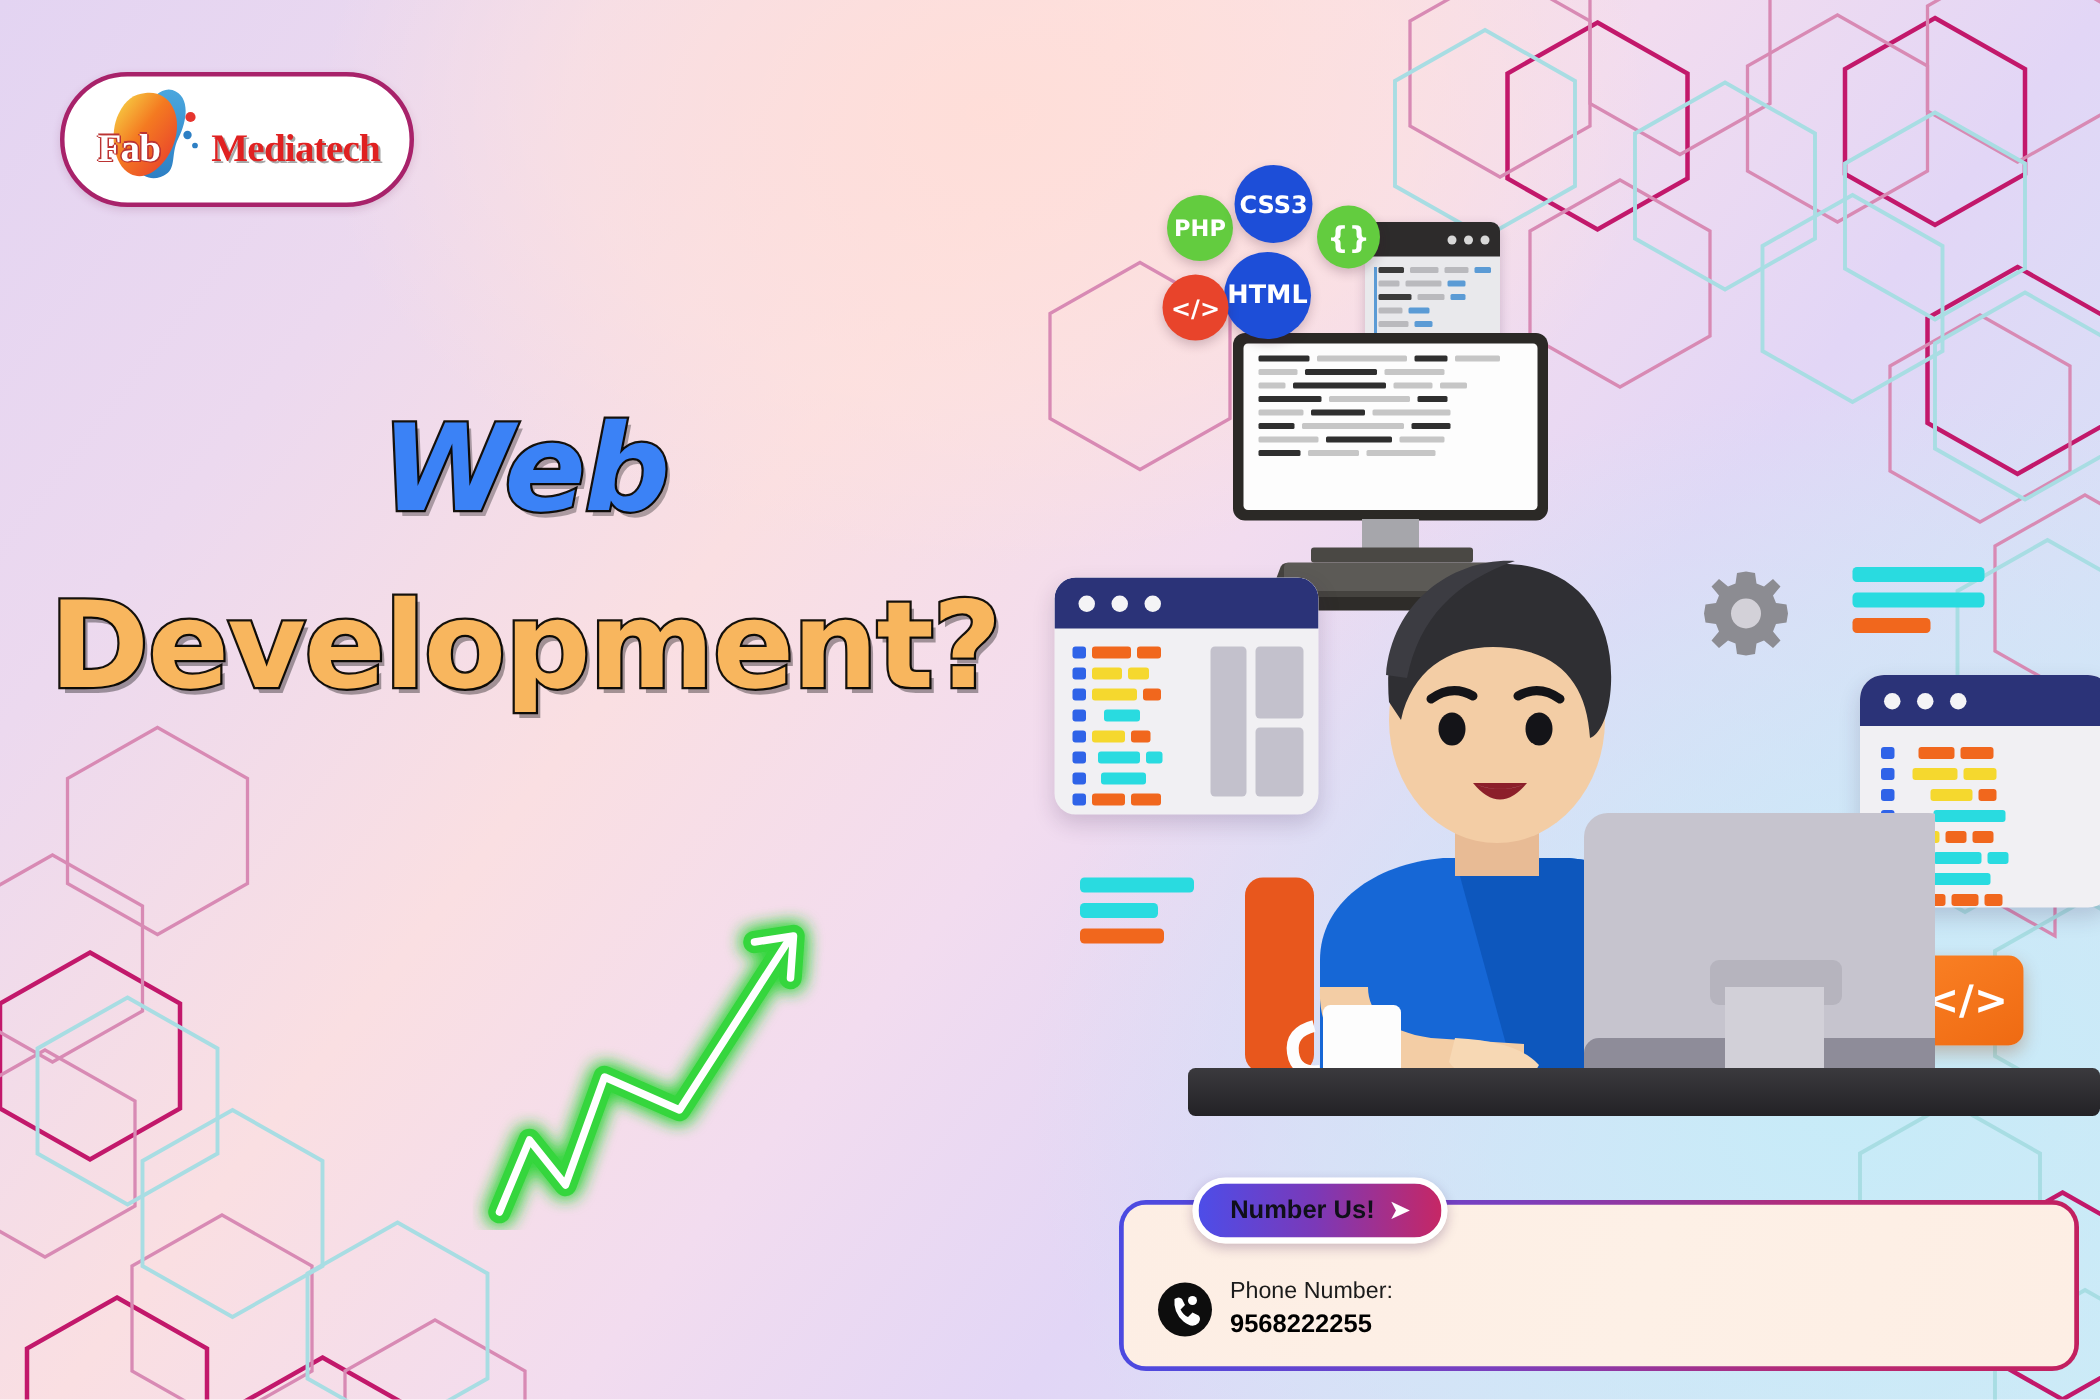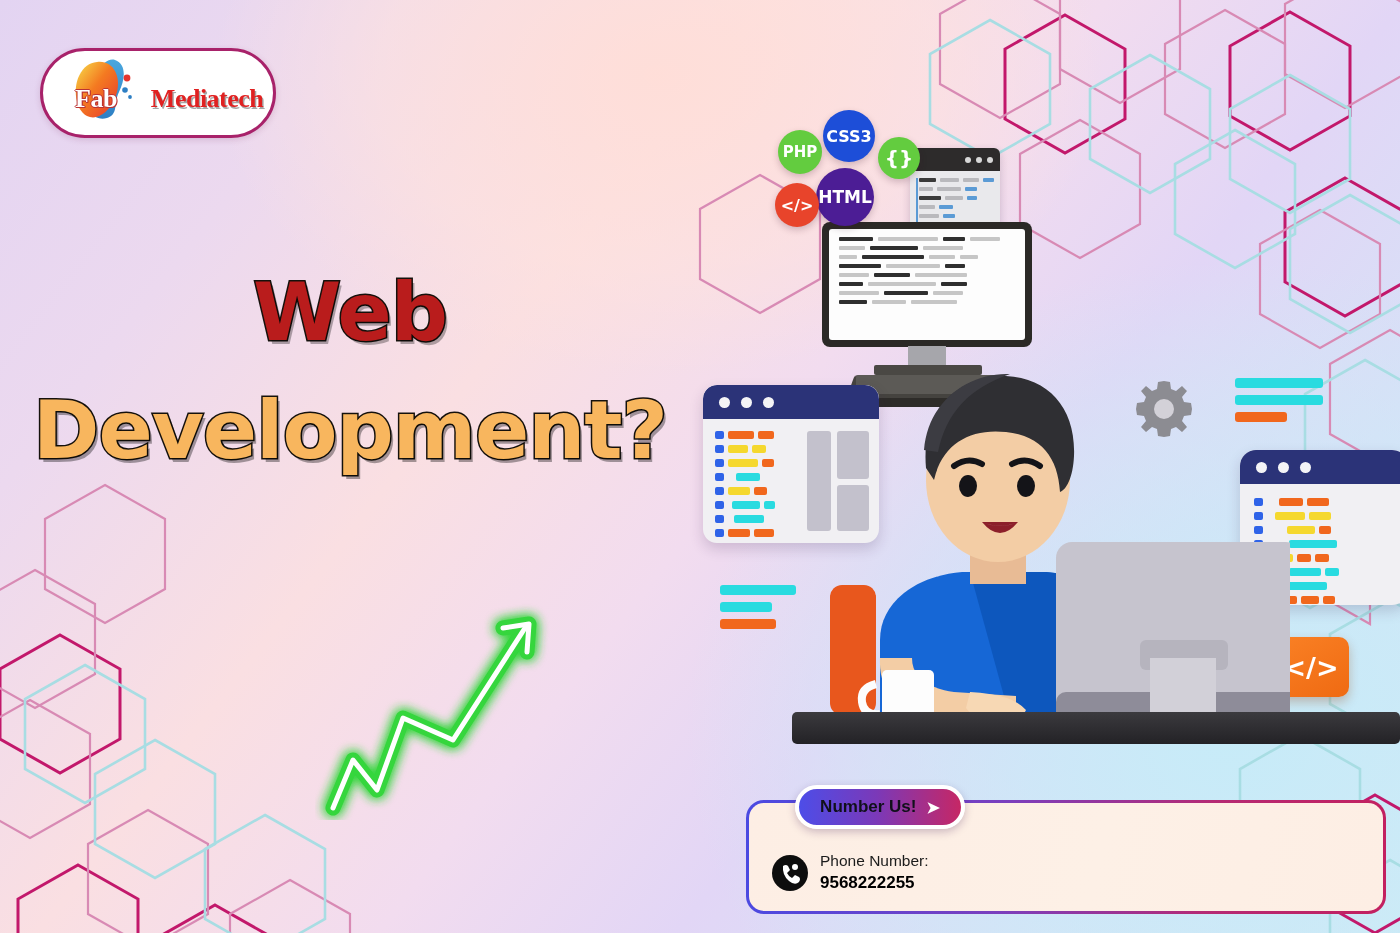--- a/index.html
+++ b/index.html
@@ -18,56 +18,56 @@
   
   .logo-pill{
     position:absolute; left:40px; top:48px; width:236px; height:90px;
     background:#fff; border:3px solid #a8226a; border-radius:45px;
     display:flex; align-items:center; justify-content:center; z-index:20;
     box-shadow:0 2px 6px rgba(120,40,90,.18);
   }
   .logo-inner{ position:relative; width:210px; height:74px; }
   .logo-blob{ position:absolute; left:18px; top:2px; width:74px; height:70px; }
   .logo-text{
-    position:absolute; left:22px; top:28px; width:190px;
+    position:absolute; left:12px; top:28px; width:190px;
     font-family:"Liberation Serif", serif; font-weight:bold; font-size:26px;
     letter-spacing:-0.5px; white-space:nowrap;
   }
   .logo-fab{ color:#fff; text-shadow:1px 1px 0 #b33, -1px 0 0 #b33, 0 -1px 0 #b33, 1px 0 0 #b33, 0 1px 0 #b33; }
   .logo-med{ color:#e02121; text-shadow:1.5px 1.5px 0 rgba(0,0,0,.35); margin-left:34px; }
 
   
   .headline{ position:absolute; left:0; top:230px; width:700px; z-index:10; text-align:center; }
   .hl-line{
     font-weight:900; line-height:1.02; white-space:nowrap;
     font-family:"DejaVu Sans", sans-serif;
     letter-spacing:-1px;
   }
   .hl1{ font-size:84px; color:#f8b65e; -webkit-text-stroke:3px #15110c;
         paint-order:stroke fill; text-shadow:3px 4px 0 rgba(0,0,0,.35); }
-  .hl2{ font-size:80px; color:#b91c1c; -webkit-text-stroke:3px #15110c;
-        paint-order:stroke fill; text-shadow:3px 4px 0 rgba(0,0,0,.30); margin-top:42px; }
+  .hl2{ font-size:80px; color:#3b82f6; -webkit-text-stroke:3px #15110c;
+        paint-order:stroke fill; text-shadow:3px 4px 0 rgba(0,0,0,.30); margin-top:42px;font-style:italic; }
   .hl3{ font-size:80px; color:#f8b65e; -webkit-text-stroke:3px #15110c;
         paint-order:stroke fill; text-shadow:3px 4px 0 rgba(0,0,0,.35); margin-top:36px; }
 
   
   .arrow-wrap{ position:absolute; left:315px; top:600px; width:250px; height:220px; z-index:9; }
 
   
   .illus{ position:absolute; left:670px; top:0; width:730px; height:800px; z-index:8;text-align:right; }
 
   .badge{
     position:absolute; border-radius:50%; display:flex; align-items:center; justify-content:center;
     color:#fff; font-weight:800; font-family:"DejaVu Sans", sans-serif;
     box-shadow:0 3px 7px rgba(60,20,40,.22);
   }
   .b-php { left:108px; top:130px; width:44px; height:44px; background:#63cc3f; font-size:15px; }
   .b-css { left:153px; top:110px; width:52px; height:52px; background:#1d4ed8; font-size:16px; }
   .b-curly{ left:208px; top:137px; width:42px; height:42px; background:#63cc3f; font-size:20px; }
-  .b-html{ left:146px; top:168px; width:58px; height:58px; background:#4c1d95; font-size:17px; }
+  .b-html{ left:146px; top:168px; width:58px; height:58px; background:#1d4ed8; font-size:17px; }
   .b-code{ left:105px; top:183px; width:44px; height:44px; background:#e8442b; font-size:16px; }
 
   
   .mini-win{ position:absolute; left:240px; top:148px; width:90px; height:108px;
              background:#e9e9ec; border-radius:6px; overflow:hidden;
              box-shadow:0 3px 8px rgba(40,20,60,.2); }
   .mini-bar{ height:23px; background:#2d2b2b; display:flex; align-items:center; justify-content:flex-end; padding-right:7px; gap:5px; }
   .mini-dot{ width:6px; height:6px; border-radius:50%; background:#d8d8d8; }
   .mini-body{ padding:7px 6px 6px 9px; display:flex; flex-direction:column; gap:5px; }
   .mini-row{ display:flex; gap:4px; align-items:center; }

